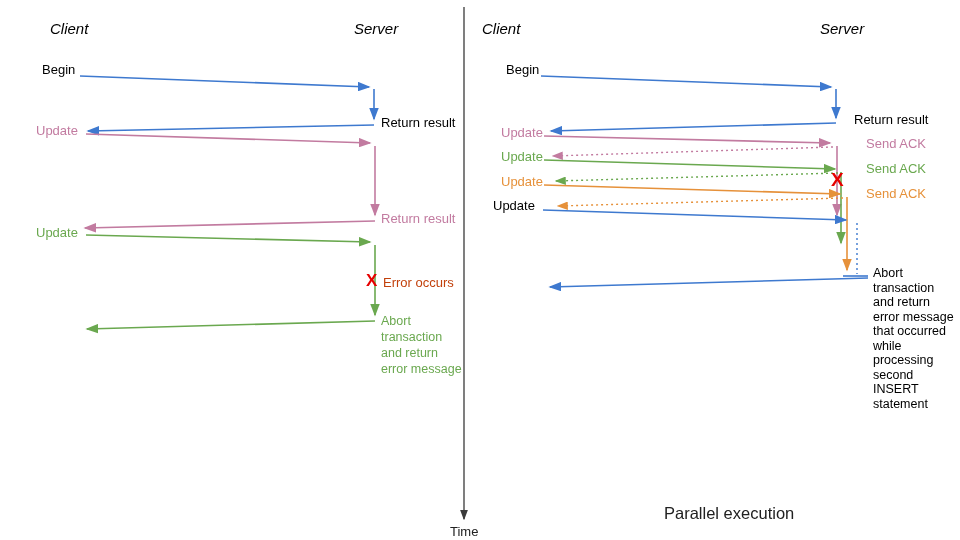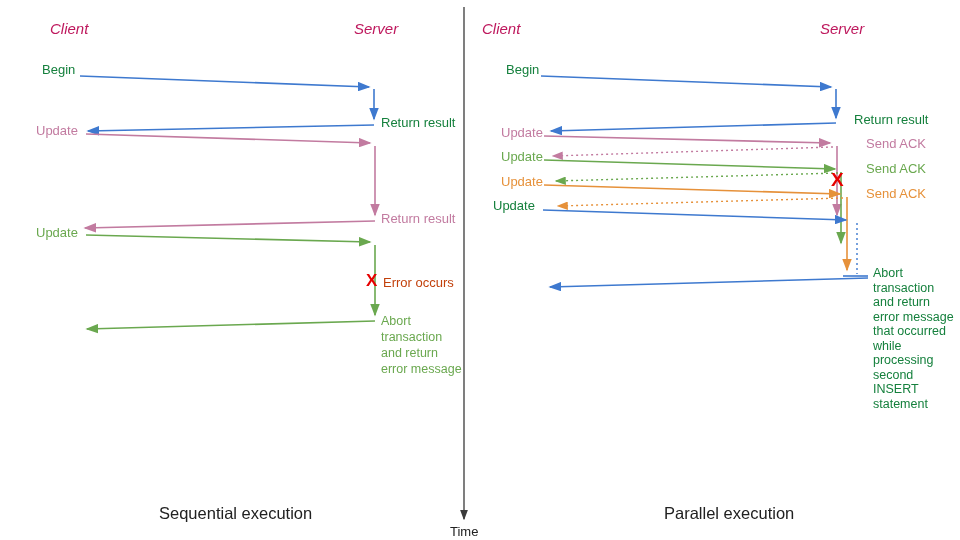--- a/index.html
+++ b/index.html
@@ -2,22 +2,22 @@
 <html><head>
 <meta charset="utf-8">
 <style>
   html,body{margin:0;padding:0;background:#ffffff;}
   .canvas{
     position:relative;width:960px;height:540px;background:#ffffff;overflow:hidden;
     font-family:"Liberation Sans","DejaVu Sans",sans-serif;
   }
   .arrows{position:absolute;left:0;top:0;}
   .lbl{position:absolute;font-size:13px;line-height:14px;white-space:nowrap;}
-  .hdr{font-size:15px;font-style:italic;color:#be185d;}
-  .blue{color:#15803d;}
+  .hdr{font-size:15px;font-style:italic;color:#000000;}
+  .blue{color:#000000;}
   .pink{color:#c27ba0;}
   .green{color:#6aa84f;}
   .orange{color:#e6913a;}
   .red{color:#c2410c;}
   .xmark{font-weight:bold;font-size:17px;color:#e60000;line-height:17px;}
   .xmark.big{font-size:19px;line-height:19px;}
   .multiline{white-space:pre-line;}
   .abort-left{font-size:12.5px;line-height:16px;}
   .abort-right{font-size:12.5px;line-height:14.5px;}
   .title{font-size:16.5px;color:#212121;}
@@ -93,21 +93,20 @@
   <div class="lbl green" style="left:36px;top:226px;">Update</div>
 
   <div class="lbl xmark" style="left:366px;top:272px;">X</div>
   <div class="lbl red" style="left:383px;top:276px;">Error occurs</div>
 
   <div class="lbl green multiline abort-left" style="left:381px;top:313px;">Abort
 transaction
 and return
 error message</div>
 
-  <div class="lbl title" style="left:159px;top:506px;">Sequential execution</div>
 
   <div class="lbl hdr" style="left:482px;top:22px;">Client</div>
   <div class="lbl hdr" style="left:820px;top:22px;">Server</div>
 
   <div class="lbl blue" style="left:506px;top:63px;">Begin</div>
   <div class="lbl blue" style="left:854px;top:113px;">Return result</div>
   <div class="lbl pink" style="left:501px;top:126px;">Update</div>
   <div class="lbl pink" style="left:866px;top:137px;">Send ACK</div>
   <div class="lbl green" style="left:501px;top:150px;">Update</div>
   <div class="lbl green" style="left:866px;top:162px;">Send ACK</div>

